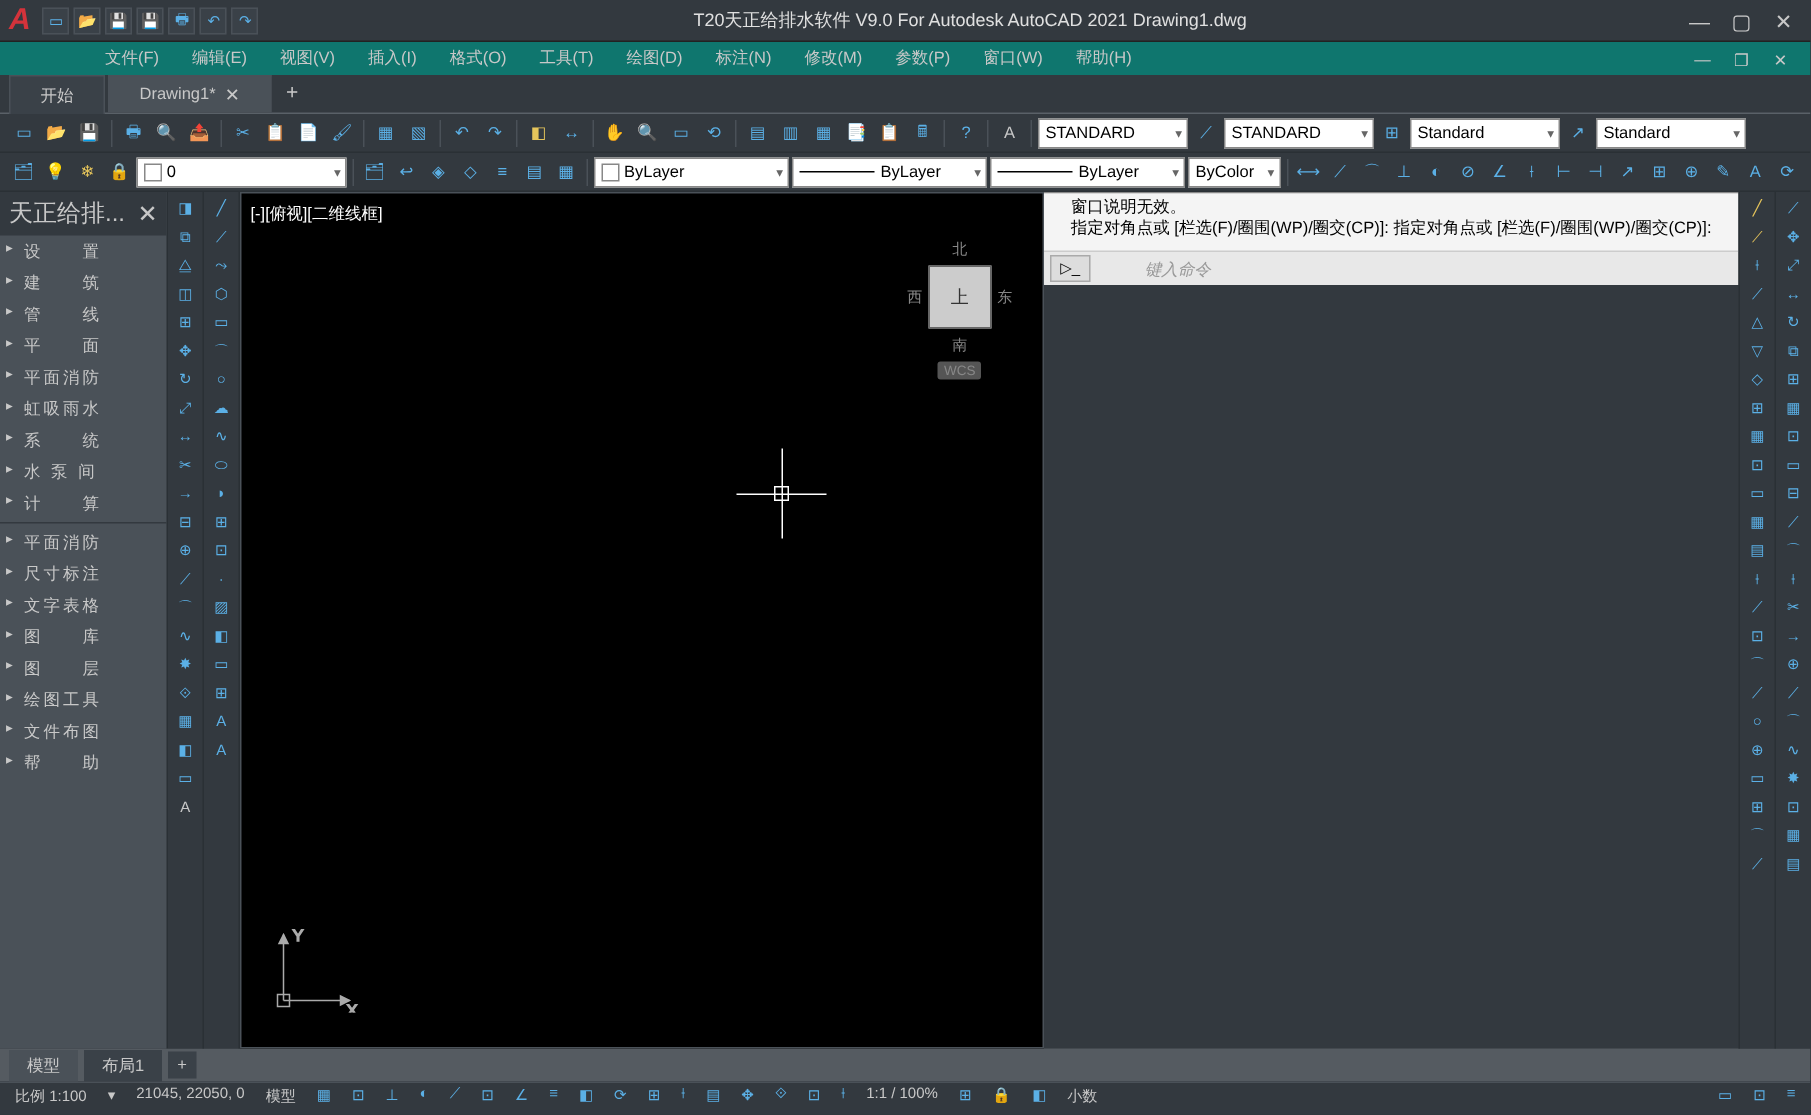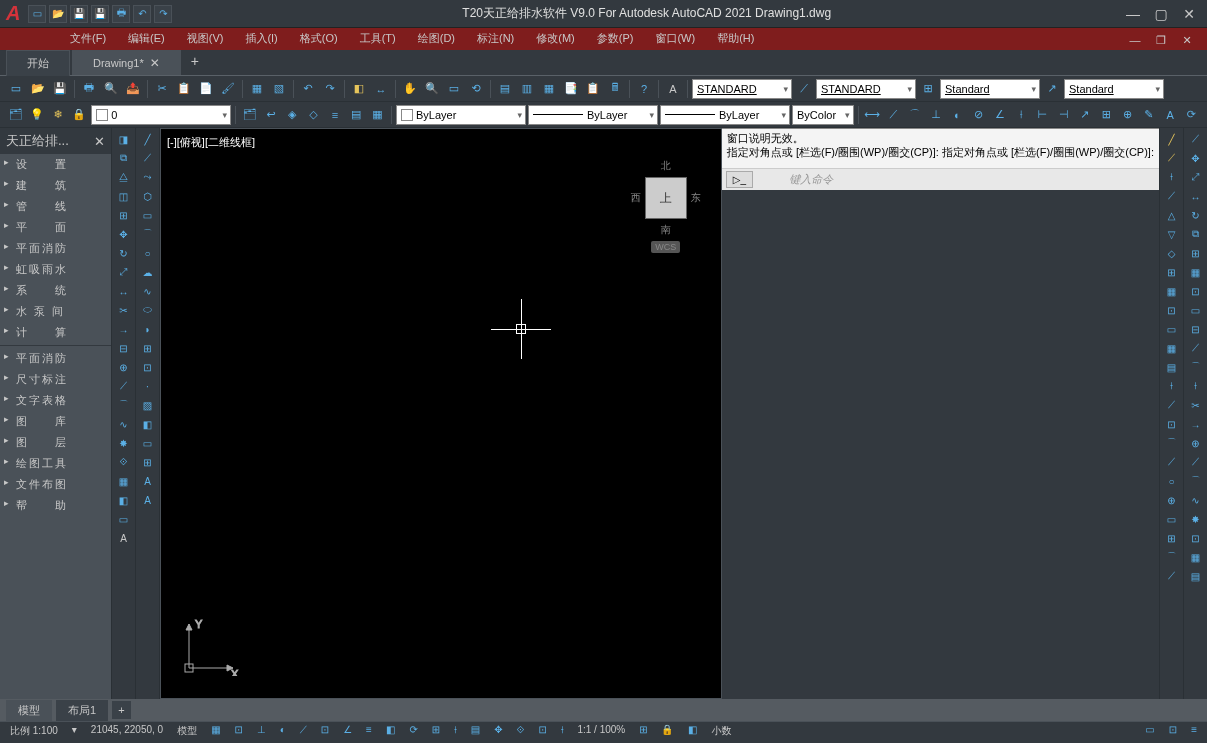--- a/index.html
+++ b/index.html
@@ -4,39 +4,39 @@
 <style>
 * { margin: 0; padding: 0; box-sizing: border-box; font-family: "Microsoft YaHei", Arial, sans-serif; }
 body { background: #33393f; color: #c8c8c8; font-size: 11px; overflow: hidden; width: 1207px; height: 743px; }
 .titlebar { height: 28px; background: #33393f; display: flex; align-items: center; padding: 0 6px; border-bottom: 1px solid #222; }
 .logo { color: #d4333b; font-size: 20px; font-weight: bold; font-style: italic; margin-right: 8px; }
 .qat { display: flex; gap: 3px; }
 .qat-btn { width: 18px; height: 18px; background: #3a4148; border: 1px solid #4a5158; display: flex; align-items: center; justify-content: center; font-size: 10px; cursor: pointer; }
 .title-text { flex: 1; text-align: center; color: #e0e0e0; font-size: 12px; }
 .win-controls { display: flex; gap: 4px; }
 .win-btn { width: 24px; height: 20px; display: flex; align-items: center; justify-content: center; cursor: pointer; font-size: 14px; }
-.menubar { height: 22px; background: #7f1d1d; display: flex; padding: 0 60px 0 60px; gap: 2px; position: relative; }
+.menubar { height: 22px; background: #0f766e; display: flex; padding: 0 60px 0 60px; gap: 2px; position: relative; }
 .menu-item { padding: 3px 10px; cursor: pointer; font-size: 11px; }
 .sub-win-controls { position: absolute; right: 8px; top: 2px; display: flex; gap: 2px; }
 .tabbar { height: 26px; background: #33393f; display: flex; align-items: flex-start; padding-left: 6px; border-bottom: 1px solid #5a6168; }
 .tab { padding: 5px 20px; background: #3a4148; border: 1px solid #4a5158; border-bottom: none; margin-right: 2px; cursor: pointer; display: flex; align-items: center; gap: 6px; font-size: 11px; }
 .tab.active { background: #4a5158; }
 .tab-close { font-size: 12px; cursor: pointer; }
 .tab-add { width: 24px; height: 22px; display: flex; align-items: center; justify-content: center; cursor: pointer; font-size: 14px; }
 .toolbar-row { height: 26px; background: #33393f; display: flex; align-items: center; padding: 2px 6px; gap: 2px; border-bottom: 1px solid #2a3035; }
 .tool-btn { width: 20px; height: 20px; display: flex; align-items: center; justify-content: center; cursor: pointer; font-size: 11px; border: 1px solid transparent; }
 .tool-sep { width: 1px; height: 18px; background: #4a5158; margin: 0 2px; }
 .dropdown { background: #fff; color: #000; border: 1px solid #888; height: 20px; padding: 0 18px 0 4px; font-size: 11px; display: flex; align-items: center; position: relative; cursor: pointer; }
 .dropdown::after { content: "▾"; position: absolute; right: 3px; color: #666; font-size: 9px; }
 .dropdown.sm { min-width: 60px; }
-.dropdown.md { min-width: 100px; text-decoration: underline; }
+.dropdown.md { min-width: 100px; }
 .dropdown.lg { min-width: 130px; }
 .main-area { display: flex; height: calc(743px - 28px - 22px - 26px - 26px - 26px - 22px - 22px); }
 .side-panel { width: 112px; background: #4a5158; border-right: 1px solid #2a3035; display: flex; flex-direction: column; }
-.panel-title { background: #33393f; padding: 4px 6px; font-size: 13px; display: flex; align-items: center; justify-content: space-between; }
+.panel-title { background: #33393f; padding: 4px 6px; font-size: 16px; display: flex; align-items: center; justify-content: space-between; }
 .panel-items { flex: 1; }
 .panel-item { padding: 3px 6px 3px 16px; font-size: 11px; cursor: pointer; position: relative; letter-spacing: 2px; }
 .panel-item::before { content: "▸"; position: absolute; left: 4px; font-size: 9px; }
 .panel-divider { height: 1px; background: #33393f; margin: 2px 0; }
 .vert-toolbar { width: 24px; background: #33393f; display: flex; flex-direction: column; align-items: center; padding: 2px 0; gap: 1px; border-right: 1px solid #2a3035; }
 .vert-toolbar.right { border-right: none; border-left: 1px solid #2a3035; }
 .vtool-btn { width: 20px; height: 18px; display: flex; align-items: center; justify-content: center; cursor: pointer; font-size: 10px; }
 .canvas-wrap { flex: 1; display: flex; flex-direction: row; }
 .canvas { flex: 1; background: #000; position: relative; border: 1px solid #4a5158; }
 .canvas-label { position: absolute; top: 6px; left: 6px; color: #fff; font-size: 11px; }
@@ -45,21 +45,21 @@
 .crosshair::before { width: 60px; height: 1px; left: -30px; top: 0; }
 .crosshair::after { width: 1px; height: 60px; left: 0; top: -30px; }
 .crosshair-box { position: absolute; width: 10px; height: 10px; border: 1px solid #fff; left: -5px; top: -5px; }
 .ucs-icon { position: absolute; bottom: 20px; left: 20px; }
 .ucs-icon svg { stroke: #aaa; fill: none; }
 .viewcube { position: absolute; top: 30px; right: 20px; text-align: center; color: #888; font-size: 10px; }
 .viewcube-cube { width: 42px; height: 42px; background: #ccc; border: 1px solid #666; margin: 4px auto; display: flex; align-items: center; justify-content: center; color: #333; font-size: 12px; }
 .viewcube-wcs { background: #555; padding: 1px 4px; border-radius: 2px; font-size: 9px; display: inline-block; margin-top: 4px; }
 .viewcube-row { display:flex; align-items:center; justify-content:center; gap:4px; }
 .cmd-area { height: 62px; background: #e8e8e8; color: #000; font-size: 11px; display: flex; flex-direction: column; border-top: 1px solid #888; }
-.cmd-history { flex: 1; padding: 2px 5px; overflow: hidden; line-height: 14px; background: #f4f4f4; border-bottom: 1px solid #ccc; }
+.cmd-history { flex: 1; padding: 2px 18px; overflow: hidden; line-height: 14px; background: #f4f4f4; border-bottom: 1px solid #ccc; }
 .cmd-input-row { display: flex; align-items: center; padding: 2px 4px; background: #e8e8e8; }
 .cmd-prompt { background: #ddd; padding: 2px 6px; margin-right: 4px; border: 1px solid #aaa; font-size: 10px; }
 .cmd-input { flex: 1; font-style: italic; color: #999; margin-left: 32px; }
 .model-tabs { height: 22px; background: #555b61; display: flex; align-items: center; padding: 0 6px; gap: 4px; }
 .mtab { padding: 3px 12px; background: #3a4148; cursor: pointer; font-size: 11px; }
 .mtab.active { background: #4a5158; }
 .statusbar { height: 22px; background: #33393f; display: flex; padding: 0 6px; gap: 6px; font-size: 10px; border-top: 1px solid #4a5158; }
 .status-item { padding: 2px 4px; cursor: pointer; }
 .status-sep { flex: 1; }
 .layer-swatch { width: 12px; height: 12px; background: #fff; border: 1px solid #888; display: inline-block; margin-right: 3px; vertical-align: middle; }

